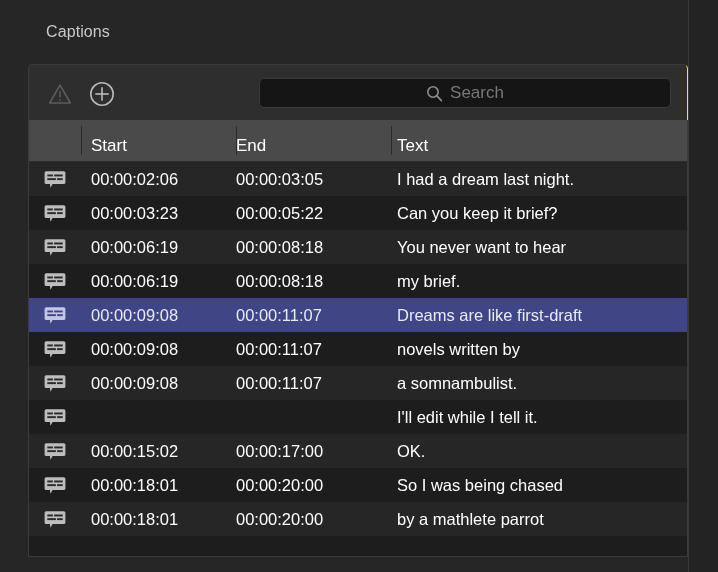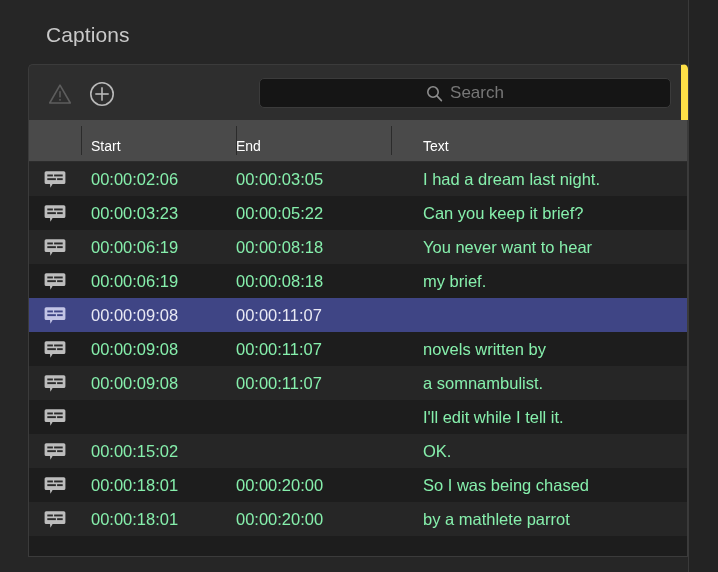--- a/index.html
+++ b/index.html
@@ -38,37 +38,37 @@
     width: 1px;
     height: 572px;
     background: #3a3a3a;
   }
 
   
   .panel-title {
     position: absolute;
     left: 46px;
     top: 23px;
-    font-size: 21px;
+    font-size: 16px;
     color: #c9c9c9;
     letter-spacing: 0.1px;
     white-space: nowrap;
   }
 
   
   .toolbar {
     position: absolute;
     left: 28px;
     top: 64px;
     width: 660px;
     height: 56px;
     background: #2e2e2e;
     border-top: 1px solid #3b3b3b;
     border-left: 1px solid #3b3b3b;
-    border-right: 7px solid #fde047;
+    border-right: 1px solid #fde047;
     border-top-left-radius: 5px;
     border-top-right-radius: 5px;
     box-sizing: border-box;
   }
 
   .tb-icon {
     position: absolute;
     top: 14px;
     width: 30px;
     height: 30px;
@@ -121,55 +121,55 @@
     background: #4a4a4a;
     border-bottom: 1px solid #2c2c2c;
   }
   .th {
     position: absolute;
     top: 0;
     height: 51px;
     display: flex;
     align-items: center;
     color: #ffffff;
-    font-size: 14px;
+    font-size: 17px;
     box-sizing: border-box;
   }
   .th span { white-space: nowrap; }
   .th-divider {
     position: absolute;
     top: 6px;
     width: 1px;
     height: 29px;
     background: #2b2b2b;
   }
 
   .col-gutter { left: 0px;   width: 52px; }
   .col-start  { left: 52px;  width: 155px; padding-left: 10px; }
   .col-end    { left: 207px; width: 155px; }
-  .col-text   { left: 384px; width: 296px; padding-left: 10px; }
+  .col-text   { left: 358px; width: 296px; padding-left: 10px; }
 
   .tbody { position: relative; }
 
   .row {
     position: relative;
     height: 34px;
     background: #1d1d1d;
   }
   .row.alt { background: #262626; }
   .row.selected { background: #3f4585; }
 
   .cell {
     position: absolute;
     top: 0;
     height: 34px;
     display: flex;
     align-items: center;
     font-size: 16.5px;
-    color: #86efac;
+    color: #ffffff;
     box-sizing: border-box;
     overflow: hidden;
     white-space: nowrap;
   }
   .row.selected .cell { color: #e9e9f4; }
 
   .cell.gutter {
     justify-content: center;
     padding-left: 0;
   }
@@ -295,20 +295,21 @@
               <svg width="22" height="19" viewBox="0 0 22 19">
                 <path d="M2.2 1.2 H19.8 A1.6 1.6 0 0 1 21.4 2.8 V12.4 A1.6 1.6 0 0 1 19.8 14 H8.6 L6.4 17.8 L6.0 14 H2.2 A1.6 1.6 0 0 1 0.6 12.4 V2.8 A1.6 1.6 0 0 1 2.2 1.2 Z" fill="#c3c5e6"></path>
                 <rect x="3.3" y="4.5" width="5.6" height="1.9" fill="#3f4585"></rect>
                 <rect x="10.1" y="4.5" width="8.6" height="1.9" fill="#3f4585"></rect>
                 <rect x="3.3" y="8.2" width="8.6" height="1.9" fill="#3f4585"></rect>
                 <rect x="13.1" y="8.2" width="5.6" height="1.9" fill="#3f4585"></rect>
               </svg>
             </div>
             <div class="cell col-start">00:00:09:08</div>
             <div class="cell col-end">00:00:11:07</div>
+            <div class="cell col-text">Dreams are like first-draft</div>
           </div>
           <div class="row">
             <div class="cell gutter col-gutter">
               <svg width="22" height="19" viewBox="0 0 22 19">
                 <path d="M2.2 1.2 H19.8 A1.6 1.6 0 0 1 21.4 2.8 V12.4 A1.6 1.6 0 0 1 19.8 14 H8.6 L6.4 17.8 L6.0 14 H2.2 A1.6 1.6 0 0 1 0.6 12.4 V2.8 A1.6 1.6 0 0 1 2.2 1.2 Z" fill="#bdbdbd"></path>
                 <rect x="3.3" y="4.5" width="5.6" height="1.9" fill="#2a2a2a"></rect>
                 <rect x="10.1" y="4.5" width="8.6" height="1.9" fill="#2a2a2a"></rect>
                 <rect x="3.3" y="8.2" width="8.6" height="1.9" fill="#2a2a2a"></rect>
                 <rect x="13.1" y="8.2" width="5.6" height="1.9" fill="#2a2a2a"></rect>
               </svg>
@@ -347,20 +348,21 @@
             <div class="cell gutter col-gutter">
               <svg width="22" height="19" viewBox="0 0 22 19">
                 <path d="M2.2 1.2 H19.8 A1.6 1.6 0 0 1 21.4 2.8 V12.4 A1.6 1.6 0 0 1 19.8 14 H8.6 L6.4 17.8 L6.0 14 H2.2 A1.6 1.6 0 0 1 0.6 12.4 V2.8 A1.6 1.6 0 0 1 2.2 1.2 Z" fill="#bdbdbd"></path>
                 <rect x="3.3" y="4.5" width="5.6" height="1.9" fill="#2a2a2a"></rect>
                 <rect x="10.1" y="4.5" width="8.6" height="1.9" fill="#2a2a2a"></rect>
                 <rect x="3.3" y="8.2" width="8.6" height="1.9" fill="#2a2a2a"></rect>
                 <rect x="13.1" y="8.2" width="5.6" height="1.9" fill="#2a2a2a"></rect>
               </svg>
             </div>
             <div class="cell col-start">00:00:15:02</div>
+            <div class="cell col-end">00:00:17:00</div>
             <div class="cell col-text">OK.</div>
           </div>
           <div class="row">
             <div class="cell gutter col-gutter">
               <svg width="22" height="19" viewBox="0 0 22 19">
                 <path d="M2.2 1.2 H19.8 A1.6 1.6 0 0 1 21.4 2.8 V12.4 A1.6 1.6 0 0 1 19.8 14 H8.6 L6.4 17.8 L6.0 14 H2.2 A1.6 1.6 0 0 1 0.6 12.4 V2.8 A1.6 1.6 0 0 1 2.2 1.2 Z" fill="#bdbdbd"></path>
                 <rect x="3.3" y="4.5" width="5.6" height="1.9" fill="#2a2a2a"></rect>
                 <rect x="10.1" y="4.5" width="8.6" height="1.9" fill="#2a2a2a"></rect>
                 <rect x="3.3" y="8.2" width="8.6" height="1.9" fill="#2a2a2a"></rect>
                 <rect x="13.1" y="8.2" width="5.6" height="1.9" fill="#2a2a2a"></rect>

